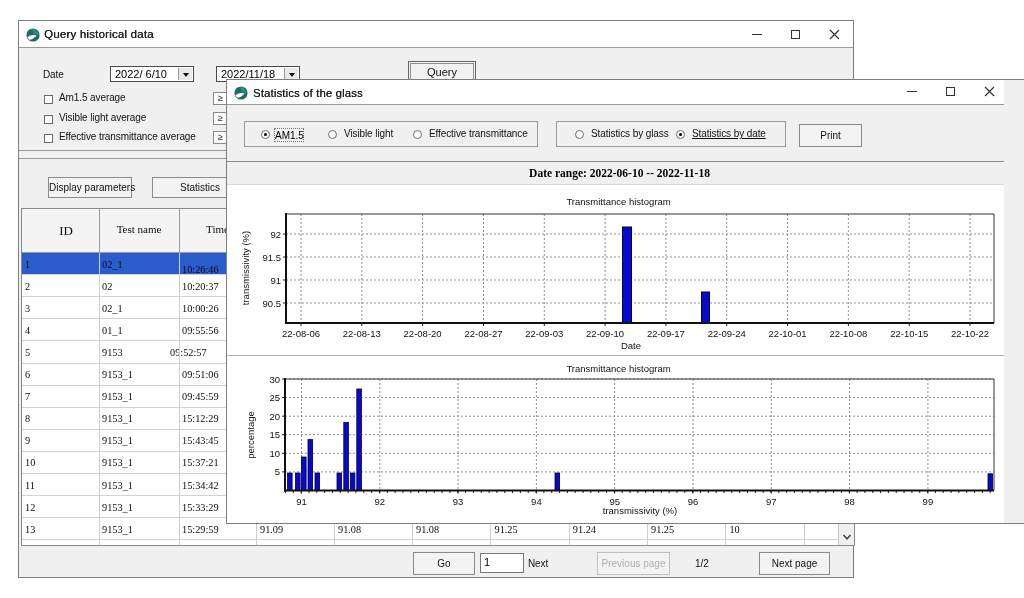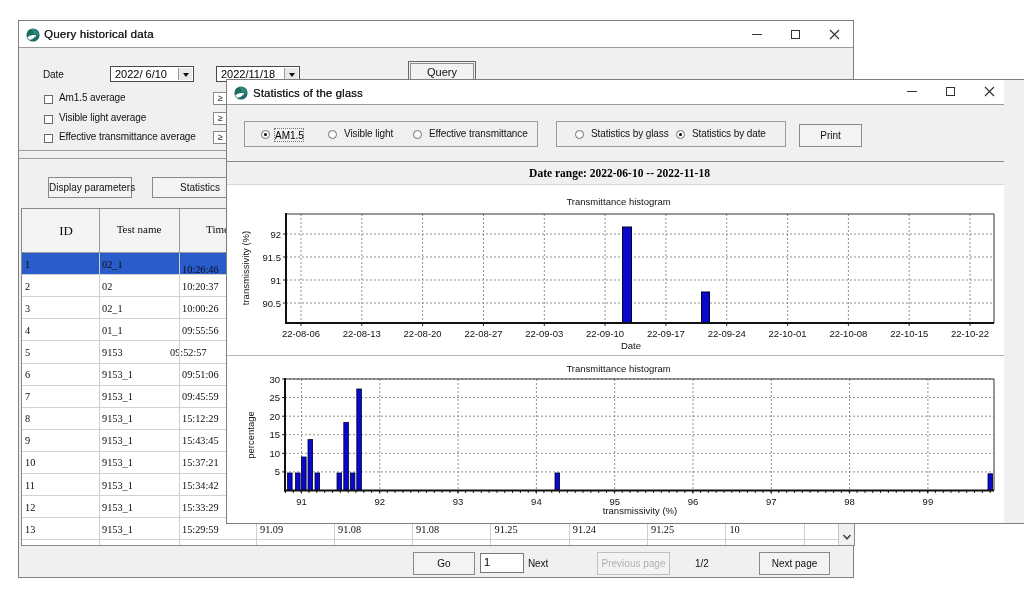--- a/index.html
+++ b/index.html
@@ -181,21 +181,21 @@
 <div class="rad" style="left:100.5px;top:50.0px;"></div>
 <div class="lbl" style="left:117px;top:48px;">Visible light</div>
 <div class="rad" style="left:185.5px;top:50.0px;"></div>
 <div class="lbl" style="left:202px;top:48px;">Effective transmittance</div>
 <div class="abs" style="left:329px;top:41px;width:230px;height:26px;border:1px solid #9a9a9a;"></div>
 <div class="rad" style="left:347.5px;top:50.0px;"></div>
 <div class="lbl" style="left:364px;top:48px;">Statistics by glass</div>
 <div class="rad" style="left:448.5px;top:50.0px;">
       <span class="rdot"></span>
     </div>
-<div class="lbl" style="left:465px;top:48px;">Statistics by date</div>
+<div class="lbl" style="left:465px;top:48px;text-decoration:underline;">Statistics by date</div>
 <div class="btn" style="left:572px;top:44px;width:63px;height:23px;line-height:21px;">Print</div>
 <div class="abs" style="left:0;top:82px;width:777px;height:23px;background:#f0f0f0;border-bottom:1px solid #d8d8d8;"></div>
 <div class="abs" style="left:4px;top:82px;width:777px;height:23px;font-family:'Liberation Serif',serif;font-weight:bold;font-size:11.5px;text-align:center;line-height:23px;color:#000;">Date range: 2022-06-10 -- 2022-11-18</div>
 <div class="abs" style="left:0;top:105px;width:777px;height:338px;background:#ffffff;"></div>
 <div class="abs" style="left:0;top:275px;width:777px;height:1px;background:#b4b4b4;"></div>
 <svg class="abs" style="left:1px;top:105px;" width="777" height="170" viewBox="0 0 777 170">
       <rect x="58" y="29" width="708" height="109" fill="#ffffff" stroke="none"></rect>
       <line x1="58" y1="49" x2="766" y2="49" stroke="#8f8f8f" stroke-width="1" stroke-dasharray="2,2"></line>
       <line x1="58" y1="72" x2="766" y2="72" stroke="#8f8f8f" stroke-width="1" stroke-dasharray="2,2"></line>
       <line x1="58" y1="95" x2="766" y2="95" stroke="#8f8f8f" stroke-width="1" stroke-dasharray="2,2"></line>

